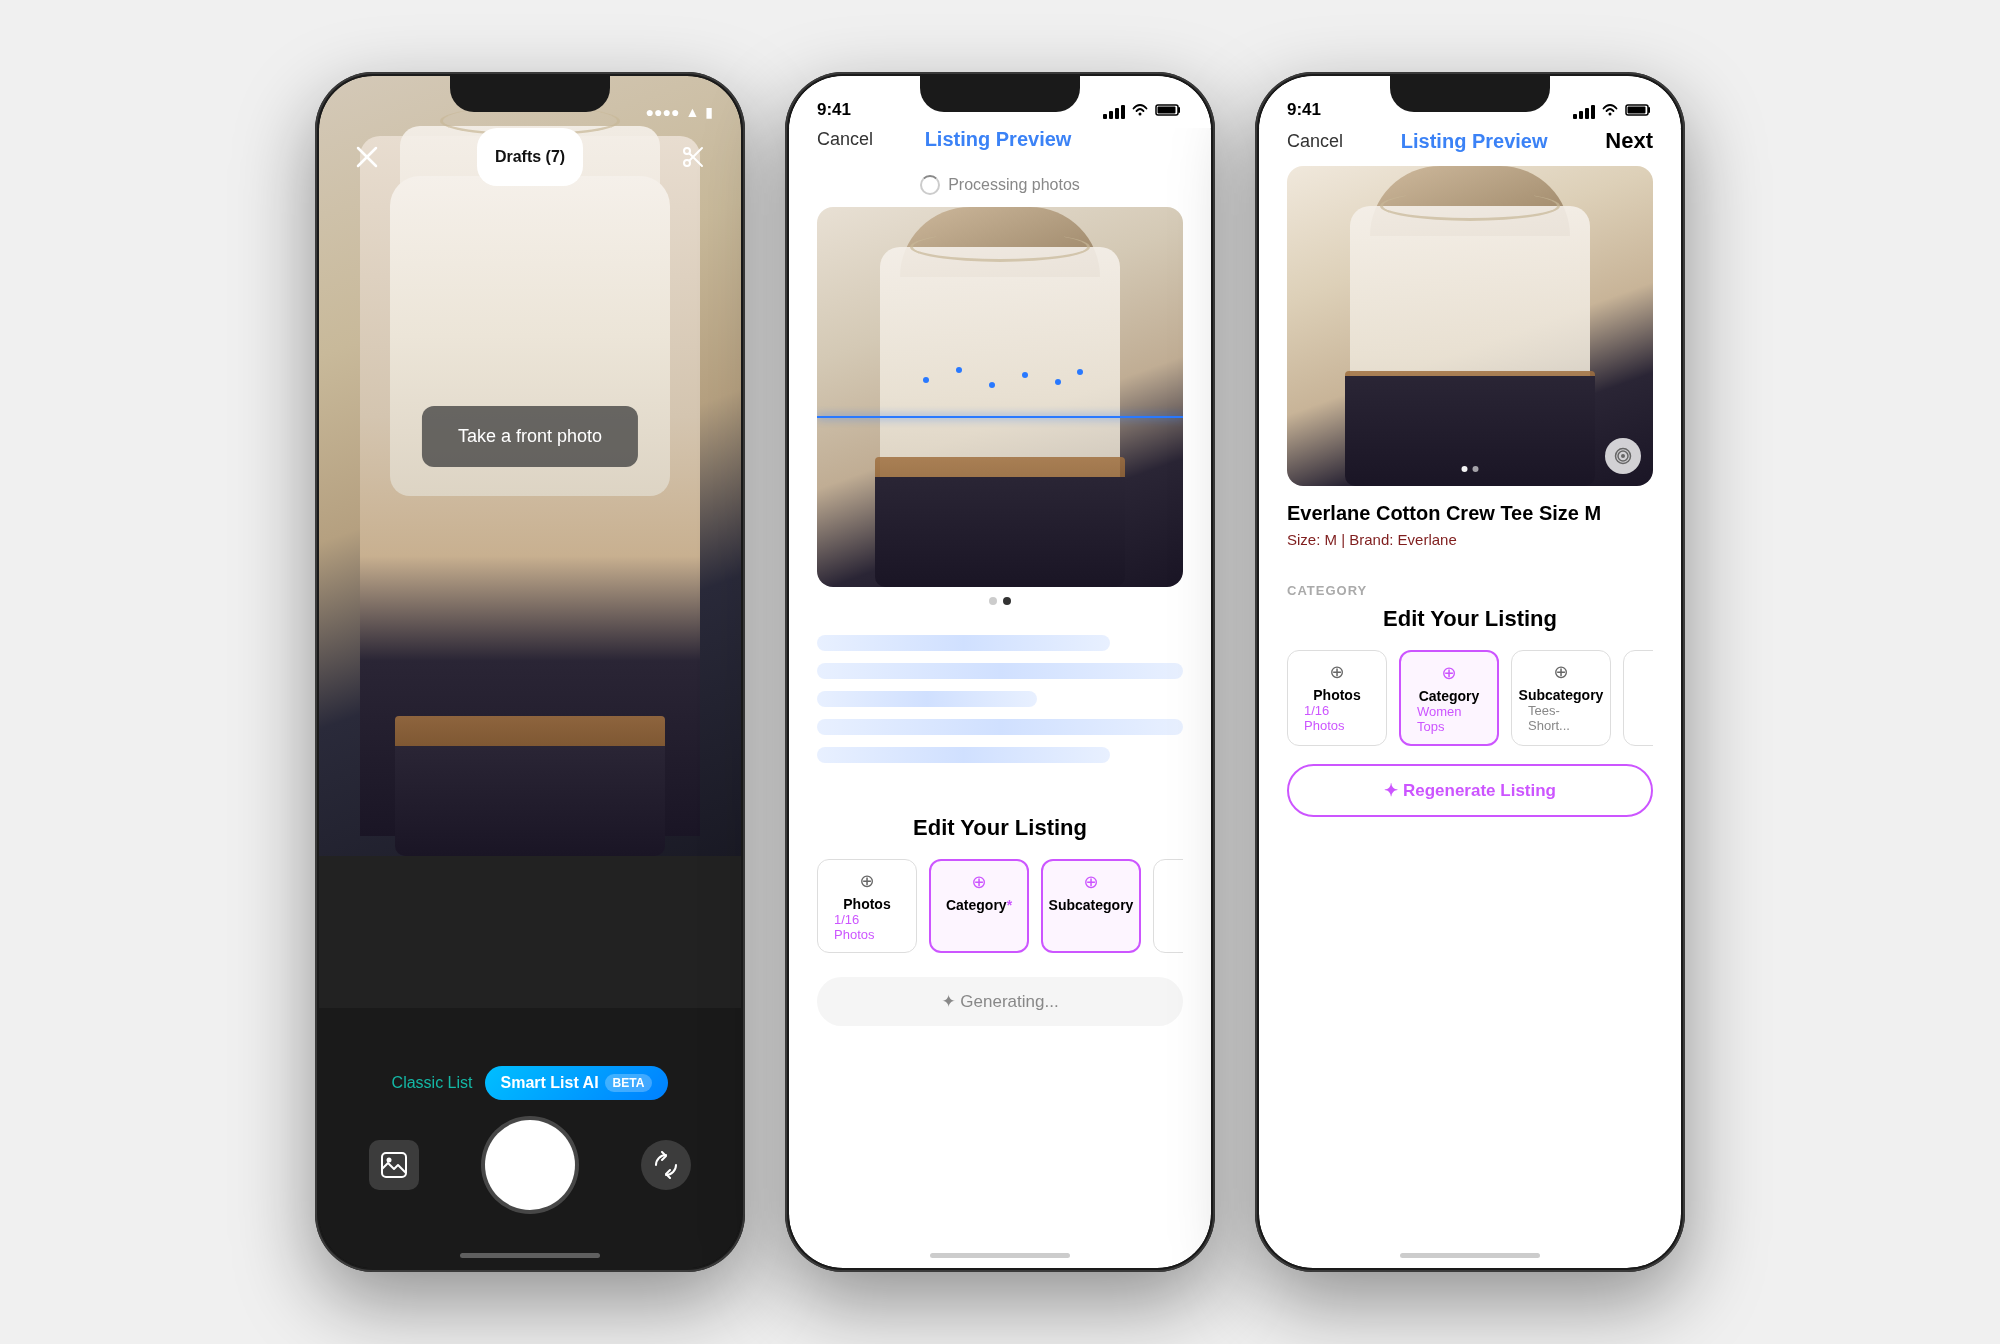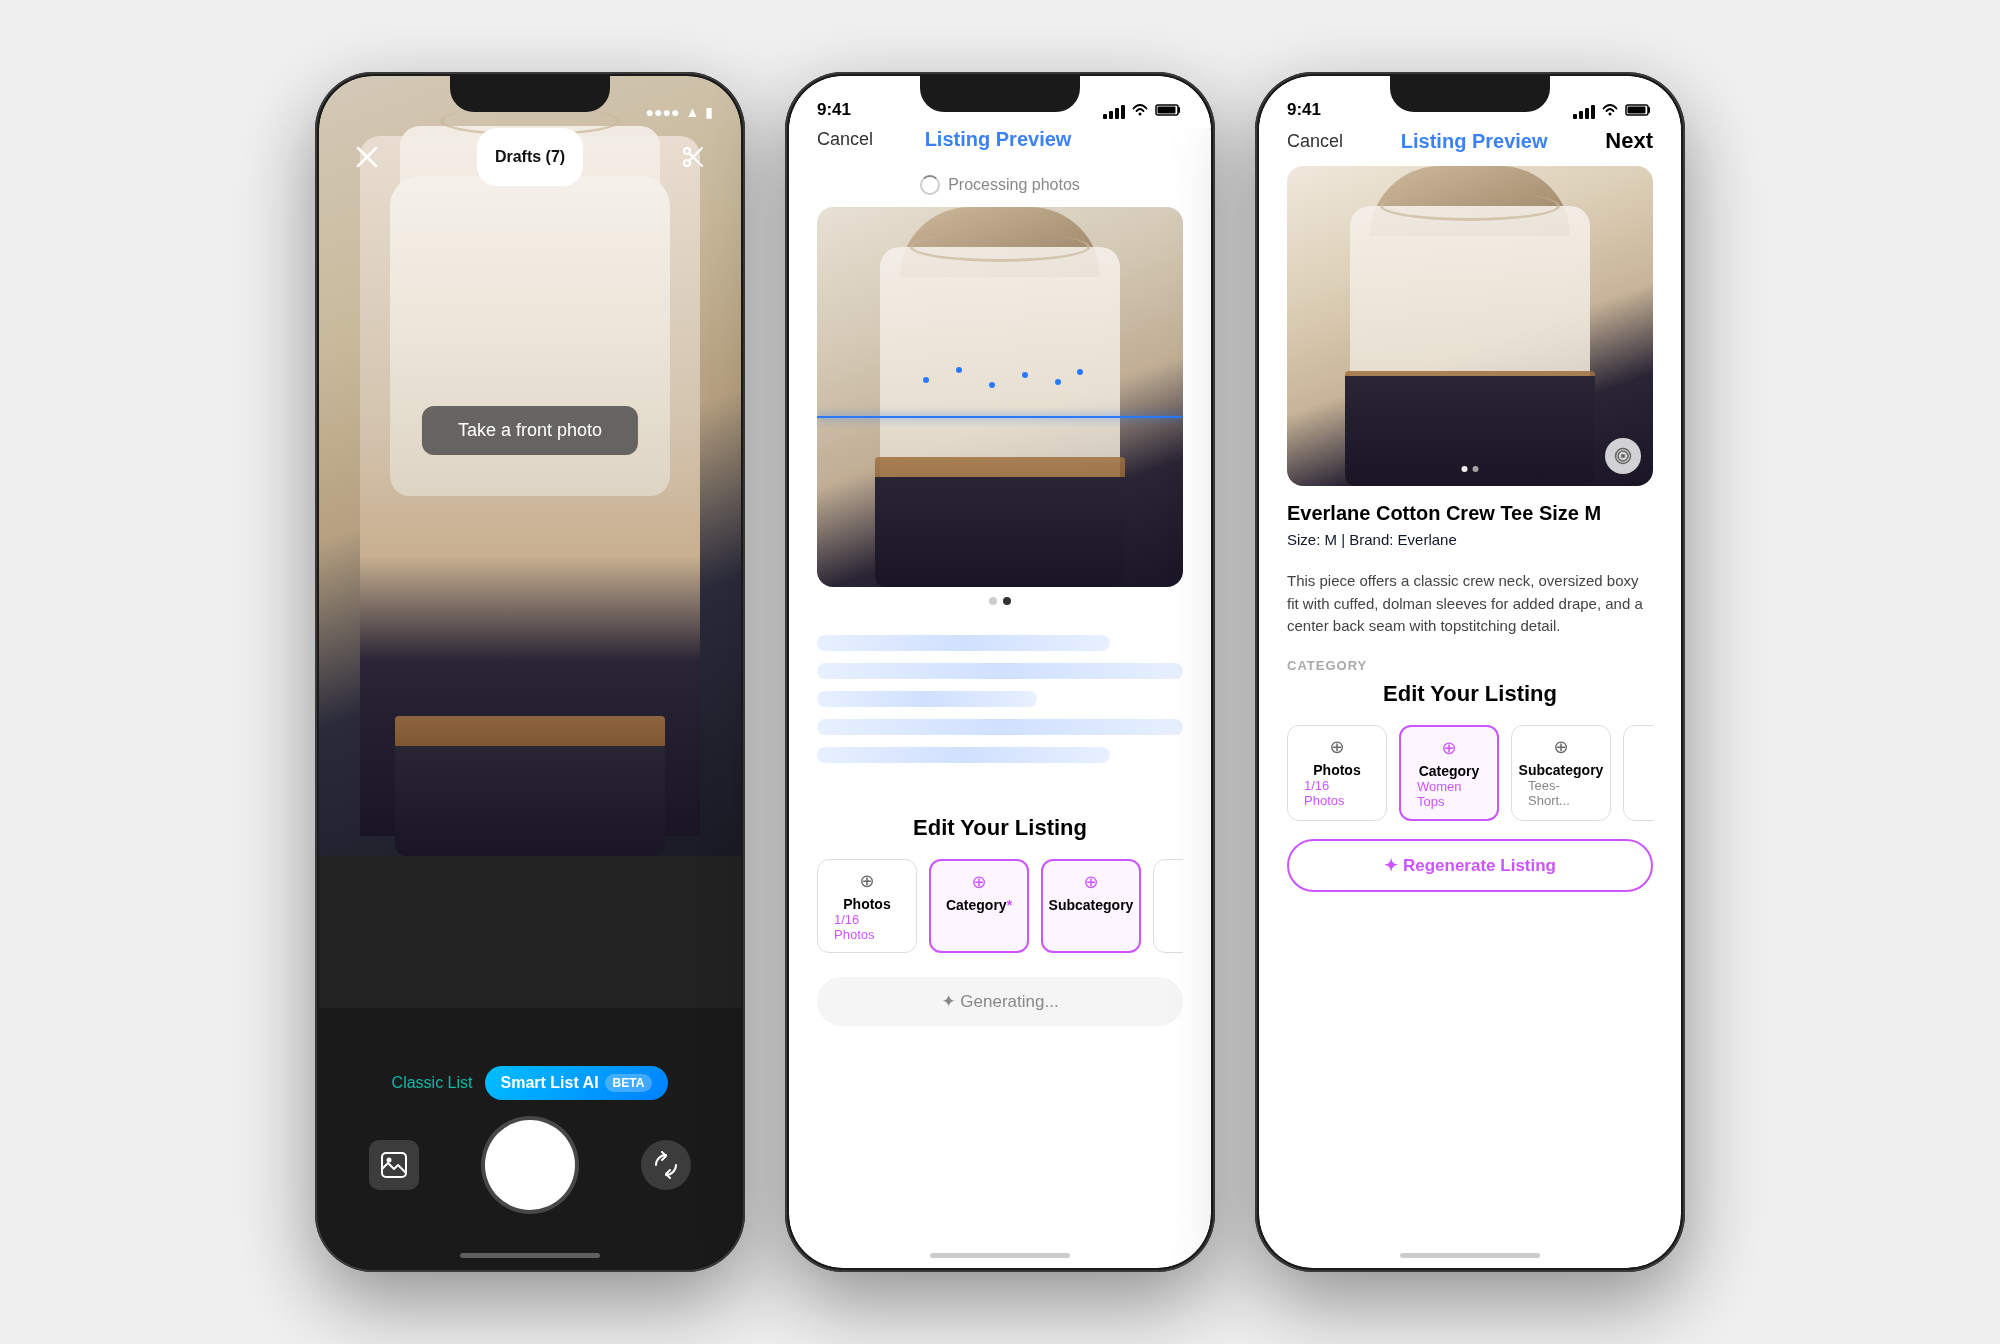--- a/index.html
+++ b/index.html
@@ -97,21 +97,21 @@
       top: 100px; left: 50%; transform: translateX(-50%);
       width: 280px; height: 320px;
       background: linear-gradient(180deg, #f5f0ea 0%, #ece5d8 50%, #ddd4c4 100%);
       border-radius: 30px 30px 20px 20px;
     }
     .camera-overlay-text {
       position: absolute;
       top: 330px; left: 50%; transform: translateX(-50%);
       background: rgba(60,60,60,0.75);
       color: #fff;
-      padding: 14px 36px;
+      padding: 20px 36px;
       border-radius: 12px;
       font-size: 18px;
       font-weight: 500;
       white-space: nowrap;
       z-index: 10;
     }
     .camera-top-bar {
       position: absolute;
       top: 52px; left: 0; right: 0;
       display: flex;
@@ -413,22 +413,22 @@
       padding: 16px 28px 8px;
     }
     .listing-title {
       font-size: 20px;
       font-weight: 700;
       color: #000;
       margin-bottom: 6px;
     }
     .listing-meta {
       font-size: 15px;
-      color: #0f172a;
-      margin-bottom: 22px;
+      color: #7f1d1d;
+      margin-bottom: 15px;
     }
     .listing-desc {
       font-size: 15px;
       color: #444;
       line-height: 1.5;
     }
     .category-label {
       font-size: 13px;
       font-weight: 600;
       color: #aaa;
@@ -761,21 +761,20 @@
             <circle cx="9" cy="9" r="5" stroke="#666" stroke-width="1.5"></circle>
             <circle cx="9" cy="9" r="2" fill="#666"></circle>
             <circle cx="9" cy="9" r="7.5" stroke="#666" stroke-width="1.5"></circle>
           </svg>
         </div>
       </div>
 
       <div class="listing-info">
         <div class="listing-title">Everlane Cotton Crew Tee Size M</div>
         <div class="listing-meta">Size: M  |  Brand: Everlane</div>
-        <div class="listing-desc">This piece offers a classic crew neck, oversized boxy fit with cuffed, dolman sleeves for added drape, and a center back seam with topstitching detail.</div>
       </div>
 
       <div class="category-label">CATEGORY</div>
 
       <div class="edit-listing-section" style="padding-top:8px;">
         <div class="edit-listing-title">Edit Your Listing</div>
         <div class="edit-tabs">
 
           <div class="edit-tab">
             <span class="tab-icon">⊕</span>

